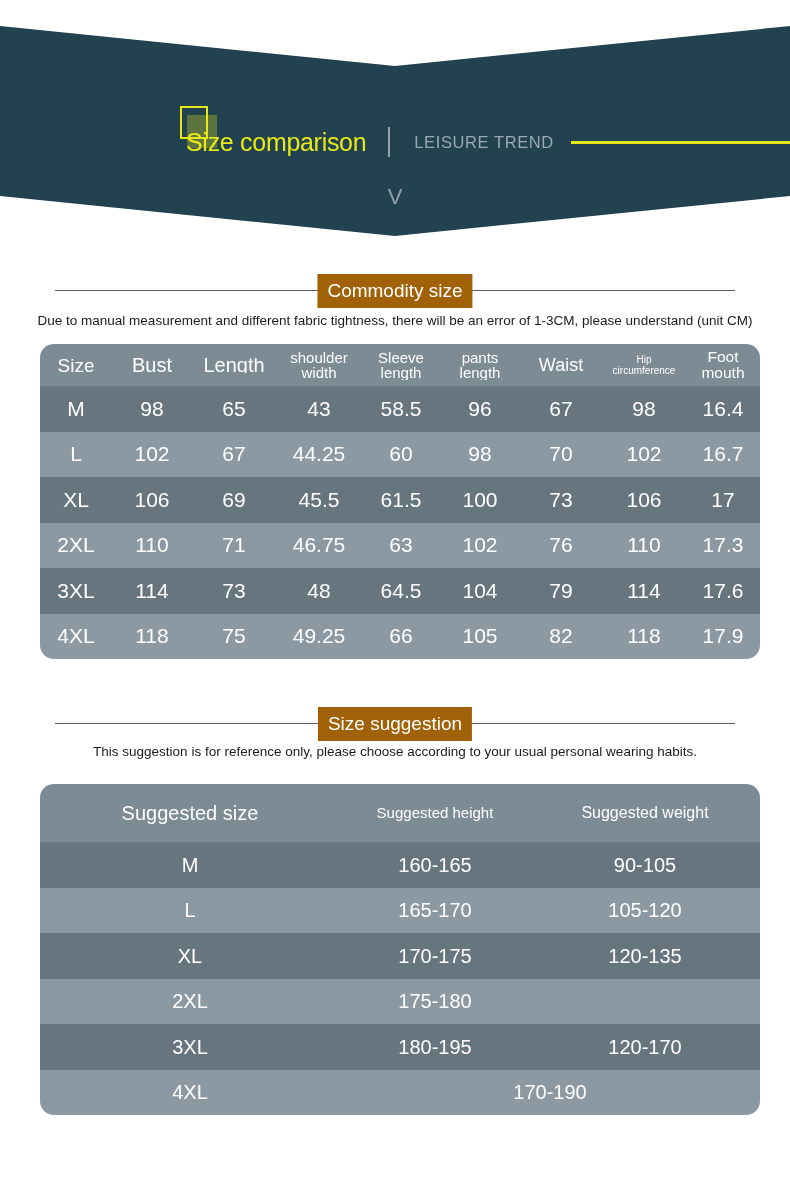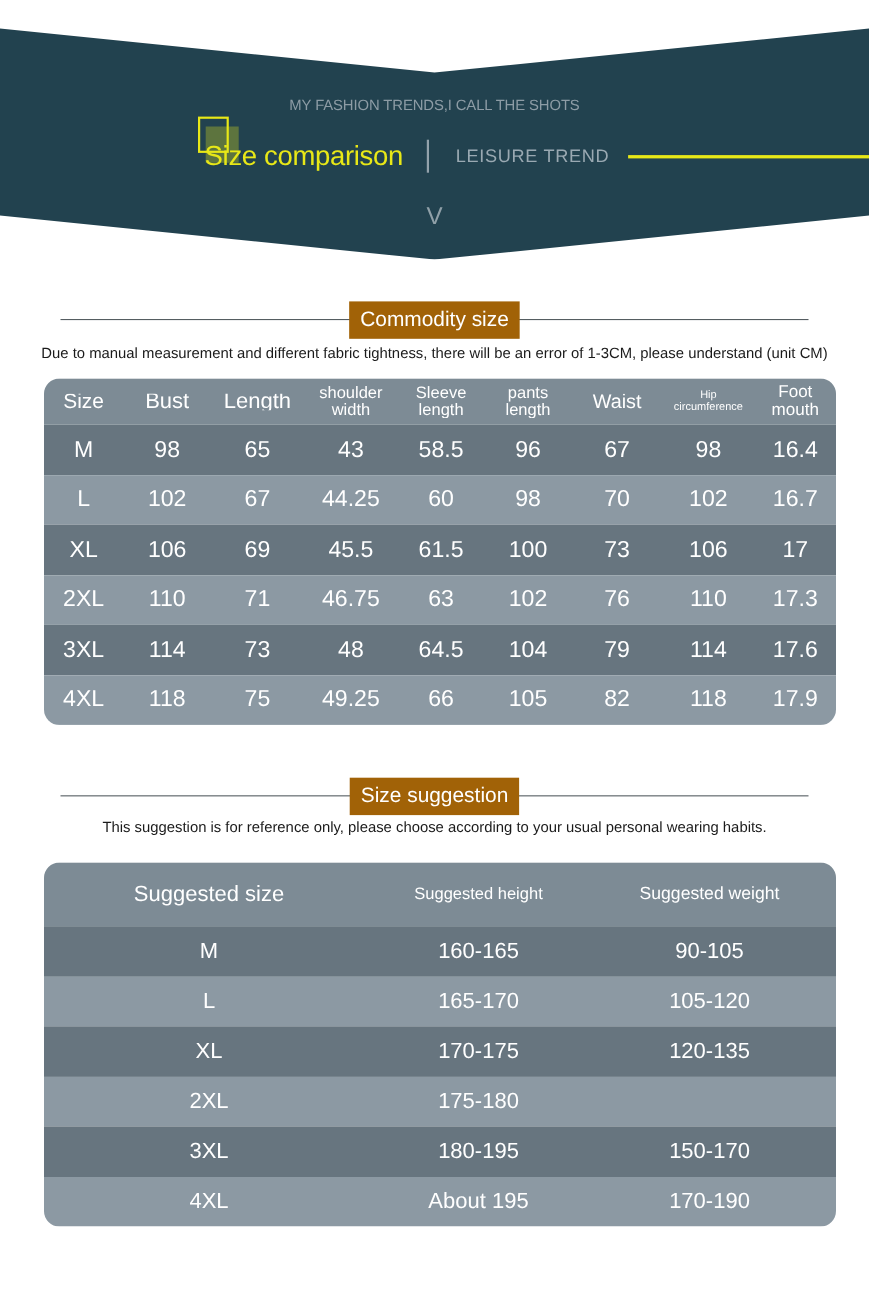--- a/index.html
+++ b/index.html
@@ -226,21 +226,20 @@
 </style>
 </head>
 <body>
 
 <div class="banner">
   <svg class="banner-svg" width="790" height="236" viewBox="0 0 790 236">
     <path d="M0 26 L395 66 L790 26 L790 196 L395 236 L0 196 Z" fill="#22424f"></path>
   </svg>
 
   <div class="banner-content">
-    <div class="banner-sub">MY FASHION TRENDS,I CALL THE SHOTS</div>
 
     <div class="title-row">
       <span class="sq-outline"></span>
       <span class="sq-fill"></span>
       <span class="title-main">Size comparison</span>
       <span class="title-divider"></span>
       <span class="title-sec">LEISURE TREND</span>
     </div>
 
     <div class="title-line"></div>
@@ -382,20 +381,19 @@
     <div class="tcell s1">170-175</div>
     <div class="tcell s2">120-135</div>
   </div>
   <div class="trow data odd">
     <div class="tcell s0">2XL</div>
     <div class="tcell s1">175-180</div>
   </div>
   <div class="trow data even">
     <div class="tcell s0">3XL</div>
     <div class="tcell s1">180-195</div>
-    <div class="tcell s2">150-170</div>
+    <div class="tcell s2">120-170</div>
   </div>
   <div class="trow data odd">
     <div class="tcell s0">4XL</div>
-    <div class="tcell s1">About 195</div>
     <div class="tcell s2">170-190</div>
   </div>
 </div>
 
 </body></html>

